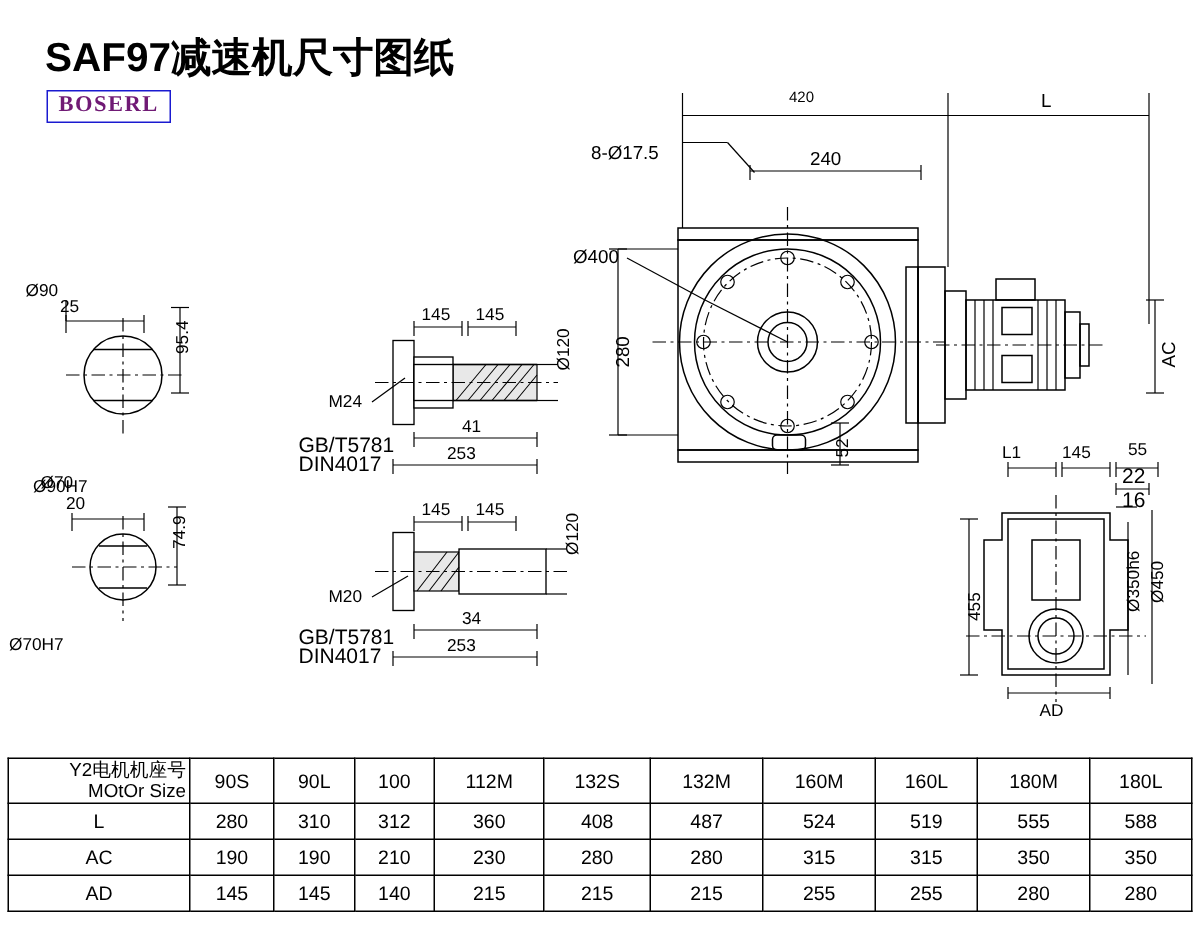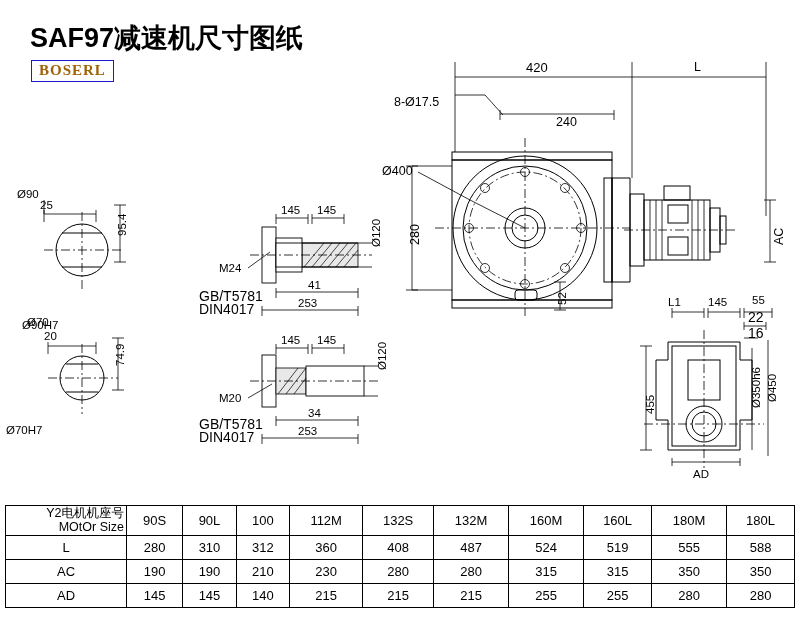--- a/index.html
+++ b/index.html
@@ -16,21 +16,21 @@
   
   #title{
     position:absolute;left:30px;top:20px;
     font-size:27px;font-weight:bold;letter-spacing:0px;
     white-space:nowrap;
   }
   #logo-box{
     position:absolute;left:31px;top:60px;
     border:1.5px solid #1a1ad0;
     padding:1px 7px 2px 7px;
-    color:#a16207;font-size:15px;font-weight:bold;
+    color:#701a75;font-size:15px;font-weight:bold;
     font-family:"Liberation Serif", serif;
     letter-spacing:1px;
   }
   .lbl{position:absolute;font-size:11.5px;white-space:nowrap;font-family:"Liberation Sans",sans-serif;}
   .lbl.sm{font-size:14px;}
   .rot{transform-origin:left top;}
 
   
   #spec-table{
     position:absolute;left:5px;top:505px;width:790px;
@@ -309,24 +309,24 @@
 
   <div class="lbl" style="left:281px;top:334px;">145</div>
   <div class="lbl" style="left:317px;top:334px;">145</div>
   <div class="lbl rot" style="left:376px;top:370px;transform:rotate(-90deg);">Ø120</div>
   <div class="lbl" style="left:219px;top:392px;">M20</div>
   <div class="lbl sm" style="left:199px;top:416px;">GB/T5781</div>
   <div class="lbl sm" style="left:199px;top:429px;">DIN4017</div>
   <div class="lbl" style="left:308px;top:407px;">34</div>
   <div class="lbl" style="left:298px;top:425px;">253</div>
 
-  <div class="lbl" style="left:526px;top:60px;font-size:13px;">420</div>
+  <div class="lbl" style="left:526px;top:60px;font-size:10px;">420</div>
   <div class="lbl" style="left:694px;top:60px;font-size:12.5px;">L</div>
   <div class="lbl" style="left:394px;top:95px;font-size:12.5px;">8-Ø17.5</div>
-  <div class="lbl" style="left:556px;top:99px;font-size:12.5px;margin-top:16px;">240</div>
+  <div class="lbl" style="left:540px;top:99px;font-size:12.5px;">240</div>
   <div class="lbl" style="left:382px;top:164px;font-size:12.5px;">Ø400</div>
   <div class="lbl rot" style="left:408px;top:245px;transform:rotate(-90deg);font-size:12.5px;">280</div>
   <div class="lbl rot" style="left:556px;top:305px;transform:rotate(-90deg);">52</div>
   <div class="lbl rot" style="left:772px;top:245px;transform:rotate(-90deg);font-size:12.5px;">AC</div>
 
   <div class="lbl" style="left:668px;top:296px;">L1</div>
   <div class="lbl" style="left:708px;top:296px;">145</div>
   <div class="lbl" style="left:752px;top:294px;">55</div>
   <div class="lbl sm" style="left:748px;top:309px;">22</div>
   <div class="lbl sm" style="left:748px;top:325px;">16</div>

